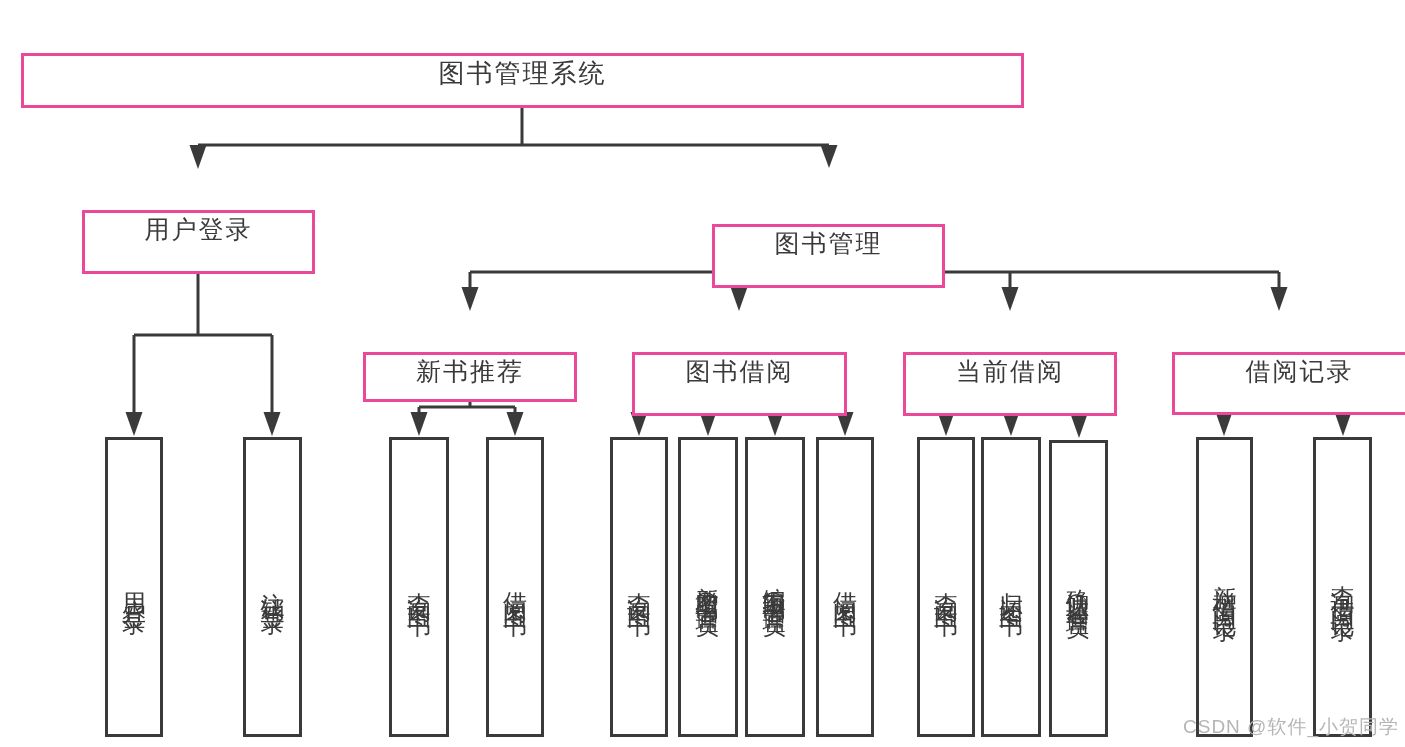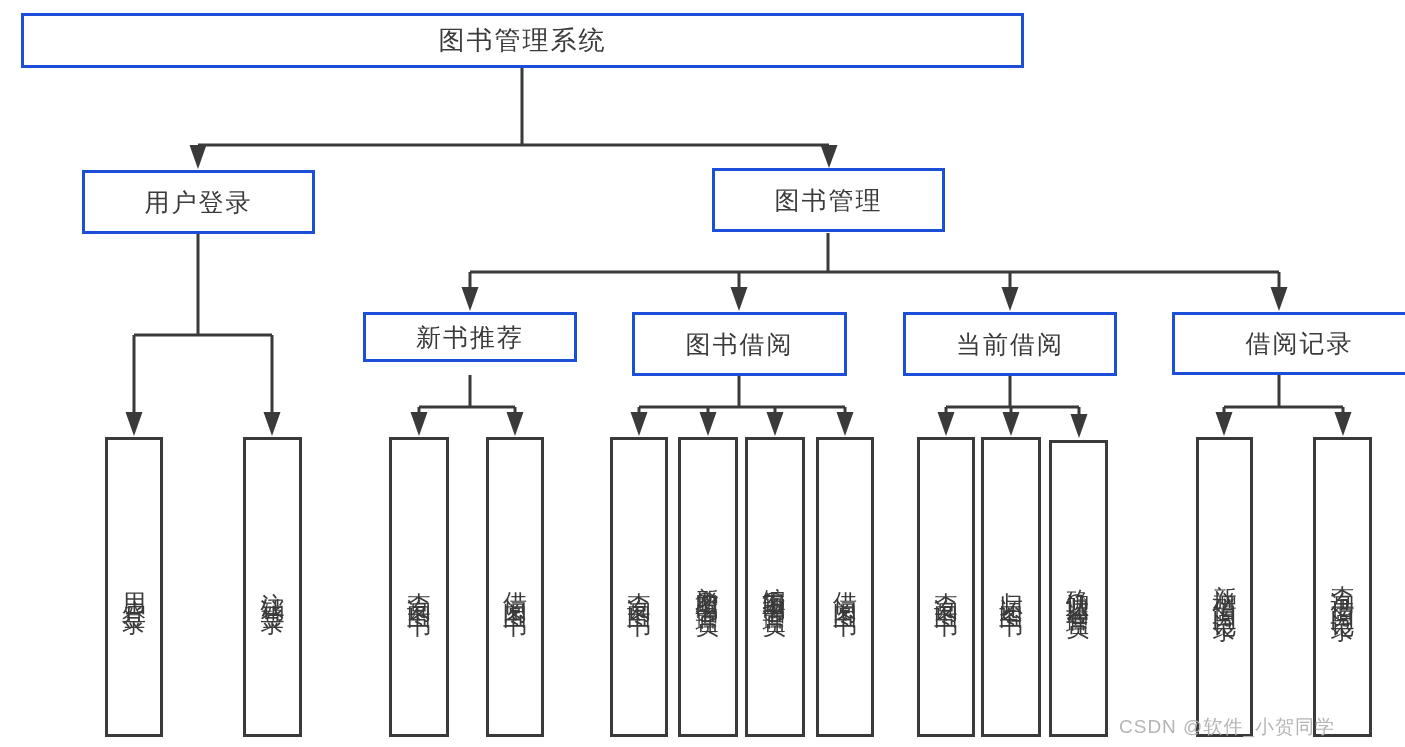--- a/index.html
+++ b/index.html
@@ -2,59 +2,59 @@
 <html><head>
 <meta charset="utf-8">
 <style>
   html,body{margin:0;padding:0;background:#ffffff;}
   #canvas{
     position:relative;width:1405px;height:747px;background:#ffffff;overflow:hidden;
     font-family:"Liberation Sans","DejaVu Sans",sans-serif;
   }
   #wires{position:absolute;left:0;top:0;z-index:1;}
   .hnode{
-    position:absolute;z-index:2;background:#ffffff;border:3px solid #1d4ed8;
-    box-sizing:border-box;display:flex;align-items:center;justify-content:center;
+    position:absolute;z-index:2;background:#ffffff;border:3px solid #ec4899;
+    box-sizing:border-box;display:flex;align-items:flex-start;justify-content:center;margin-top:40px;
   }
   .hnode span{font-size:25px;letter-spacing:2px;color:#3a3a3a;white-space:nowrap;}
   #node-root span{font-size:26px;}
   .leaf{
     position:absolute;z-index:2;top:437px;height:300px;background:#ffffff;
     border:3px solid #3a3a3a;box-sizing:border-box;
     display:flex;align-items:center;justify-content:center;
   }
   .leaf span{
     writing-mode:vertical-rl;text-orientation:mixed;
     font-size:24px;letter-spacing:7px;color:#3a3a3a;white-space:nowrap;
   }
   .leaf.long span{font-size:23px;letter-spacing:4px;}
   
   #node-root{left:21px;top:13px;width:1003px;height:55px;}
   #node-l2-0{left:82px;top:170px;width:233px;height:64px;}
-  #node-l2-1{left:712px;top:168px;width:233px;height:64px;}
+  #node-l2-1{left:712px;top:184px;width:233px;height:64px;}
   #node-l3-0{left:363px;top:312px;width:214px;height:50px;}
   #node-l3-1{left:632px;top:312px;width:215px;height:64px;}
   #node-l3-2{left:903px;top:312px;width:214px;height:64px;}
   #node-l3-3{left:1172px;top:312px;width:255px;height:63px;}
   
   #leaf-a0{left:105px;width:58px;}
   #leaf-a1{left:243px;width:59px;}
   #leaf-b0{left:389px;width:60px;}
   #leaf-b1{left:486px;width:58px;}
   #leaf-c0{left:610px;width:58px;}
   #leaf-c1{left:678px;width:60px;}
   #leaf-c2{left:745px;width:60px;}
   #leaf-c3{left:816px;width:58px;}
   #leaf-d0{left:917px;width:58px;}
   #leaf-d1{left:981px;width:60px;}
   #leaf-d2{left:1049px;width:59px;top:440px;height:297px;}
   #leaf-e0{left:1196px;width:57px;}
   #leaf-e1{left:1313px;width:59px;}
   #watermark{
-    position:absolute;z-index:5;left:1119px;top:714px;
+    position:absolute;z-index:5;left:1183px;top:714px;
     font-size:19px;letter-spacing:1px;color:#b5b5b5;white-space:nowrap;
   }
 </style>
 </head>
 <body>
 
 <div id="canvas">
 
   <svg id="wires" width="1405" height="747" viewBox="0 0 1405 747">
     <g stroke="#3a3a3a" stroke-width="3" fill="none">

